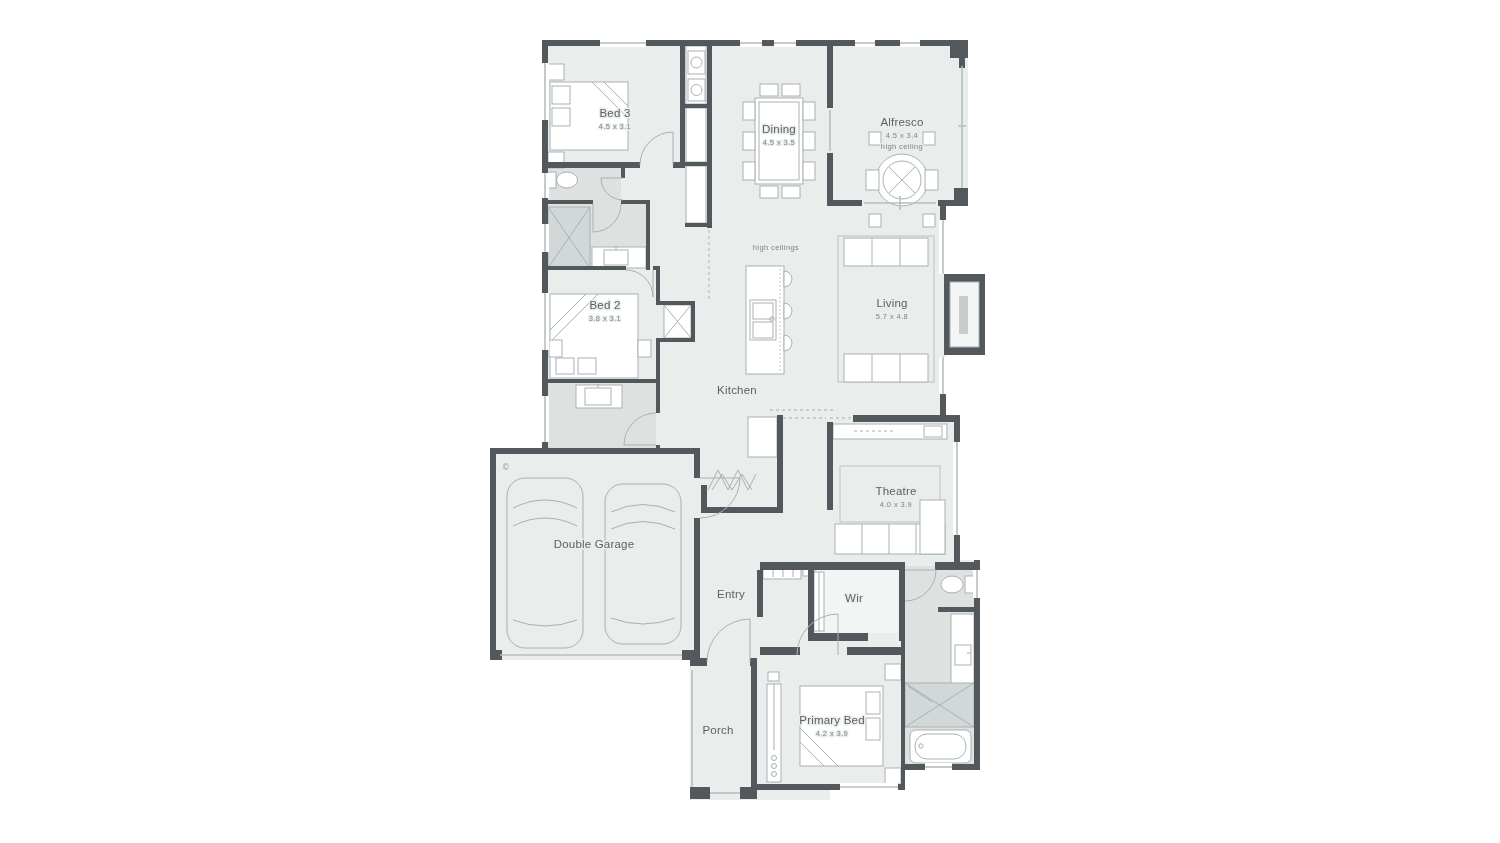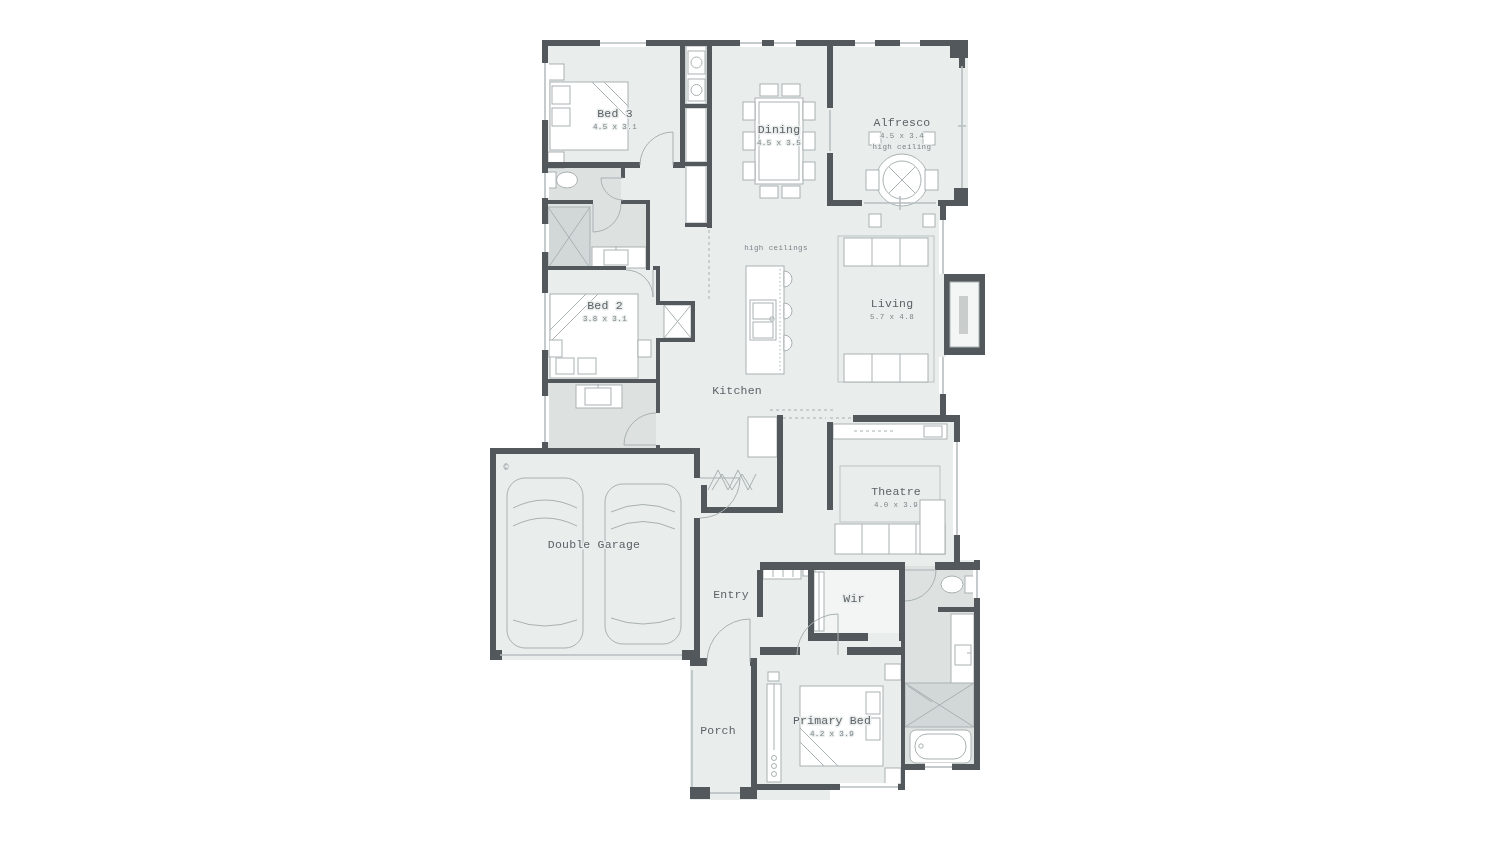--- a/index.html
+++ b/index.html
@@ -1,17 +1,17 @@
 <!DOCTYPE html>
 <html><head>
 <meta charset="utf-8">
 <style>
   html,body{margin:0;padding:0;background:#ffffff;}
   .stage{position:relative;width:1500px;height:843px;background:#ffffff;overflow:hidden;
-         font-family:Liberation Mono, monospace;}
+         font-family:Liberation Sans, sans-serif;}
   .plan-svg{position:absolute;left:488px;top:38px;}
   
   .floor{fill:#e9edec;}
   .wet{fill:#dde2e1;}
   .wall{fill:#53585c;}
   .win{fill:#ffffff;}
   .winline{stroke:#b7bec0;stroke-width:1.6;fill:none;}
   .furn{fill:none;stroke:#a9b1b2;stroke-width:1;}
   .furnw{fill:#ffffff;stroke:#a9b1b2;stroke-width:1;}
   .furnwet{fill:#d2d8d7;stroke:#a9b1b2;stroke-width:1;}

